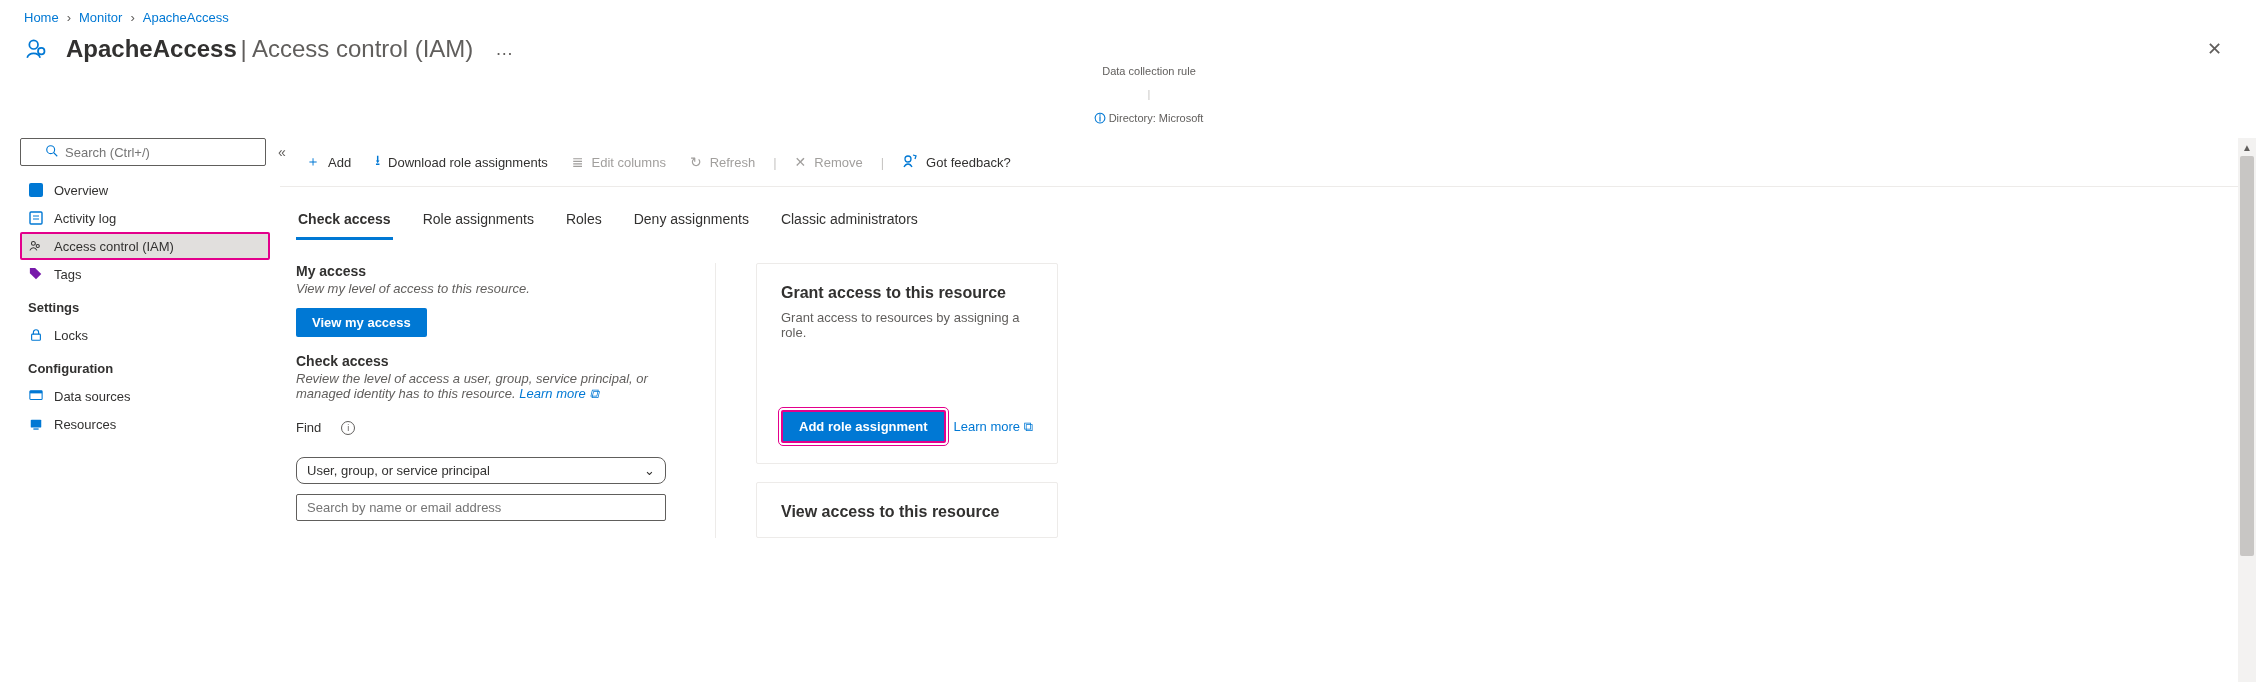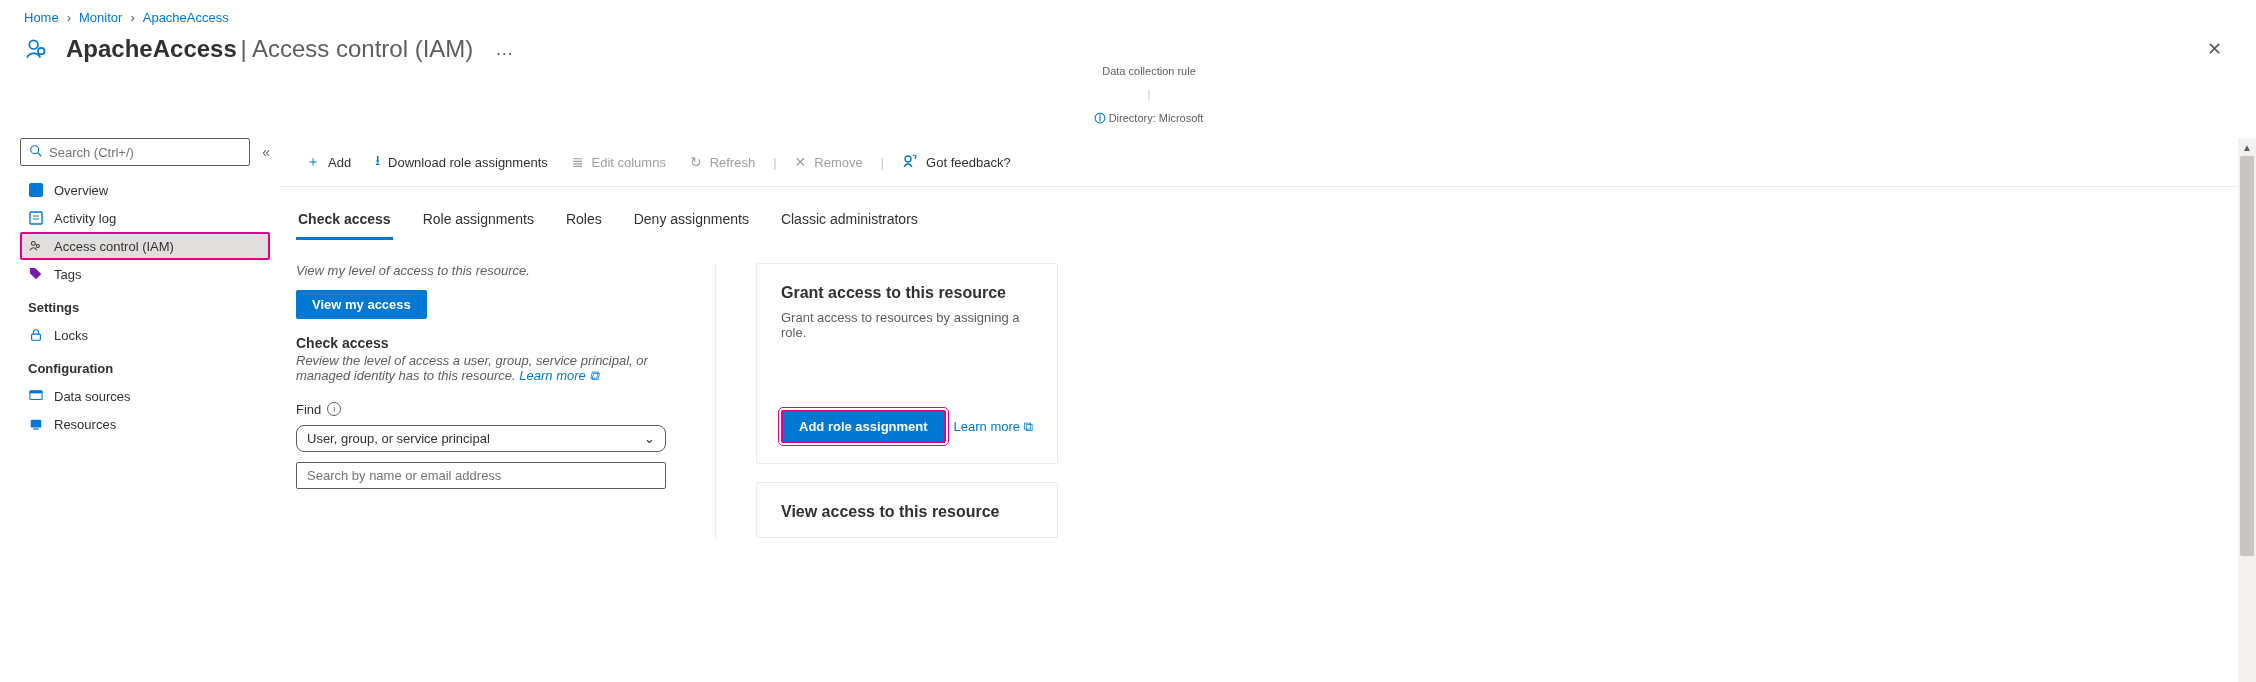--- a/index.html
+++ b/index.html
@@ -96,21 +96,21 @@
       align-items: center;
       gap: 12px;
       margin-bottom: 10px;
     }
     .search-box {
       flex: 1;
       display: flex;
       align-items: center;
       border: 1px solid #605e5c;
       border-radius: 2px;
-      padding: 4px 8px;
+      padding: 4px 24px;
       height: 28px;
     }
     .search-box input {
       border: none;
       outline: none;
       font-size: 13px;
       flex:1;
       color: #605e5c;
     }
     .collapse-icon {
@@ -231,24 +231,24 @@
       border: 2px solid #e3008c;
       outline: 1px solid #e3008c;
       outline-offset: 2px;
     }
     .learn-more {
       color: #0078d4;
       cursor: pointer;
     }
     .find-label {
       display: flex;
-      align-items: flex-start;
-      gap: 6px;
+      align-items: flex-end;
+      gap: 20px;
       margin-top: 18px;
-      margin-bottom: 8px;
+      margin-bottom: 22px;
     }
     .info-circle {
       display: inline-flex; align-items: center; justify-content:center;
       width:14px; height:14px;
       border:1px solid #605e5c; border-radius:50%;
       font-size:9px; color:#605e5c;
     }
     .dropdown {
       width: 370px;
       border: 1px solid #605e5c;
@@ -472,20 +472,21 @@
       <div class="tab active">Check access</div>
       <div class="tab">Role assignments</div>
       <div class="tab">Roles</div>
       <div class="tab">Deny assignments</div>
       <div class="tab">Classic administrators</div>
     </div>
 
     <div class="panels">
 
       <div class="left-col">
+        <div class="box-title">My access</div>
         <div class="box-desc">View my level of access to this resource.</div>
         <button class="btn-primary">View my access</button>
 
         <div class="spacer"></div>
 
         <div class="box-title">Check access</div>
         <div class="box-desc">
           <span>Review the level of access a user, group, service principal, or managed identity has to this resource. </span>
           <span class="learn-more">
             <span>Learn more</span>

